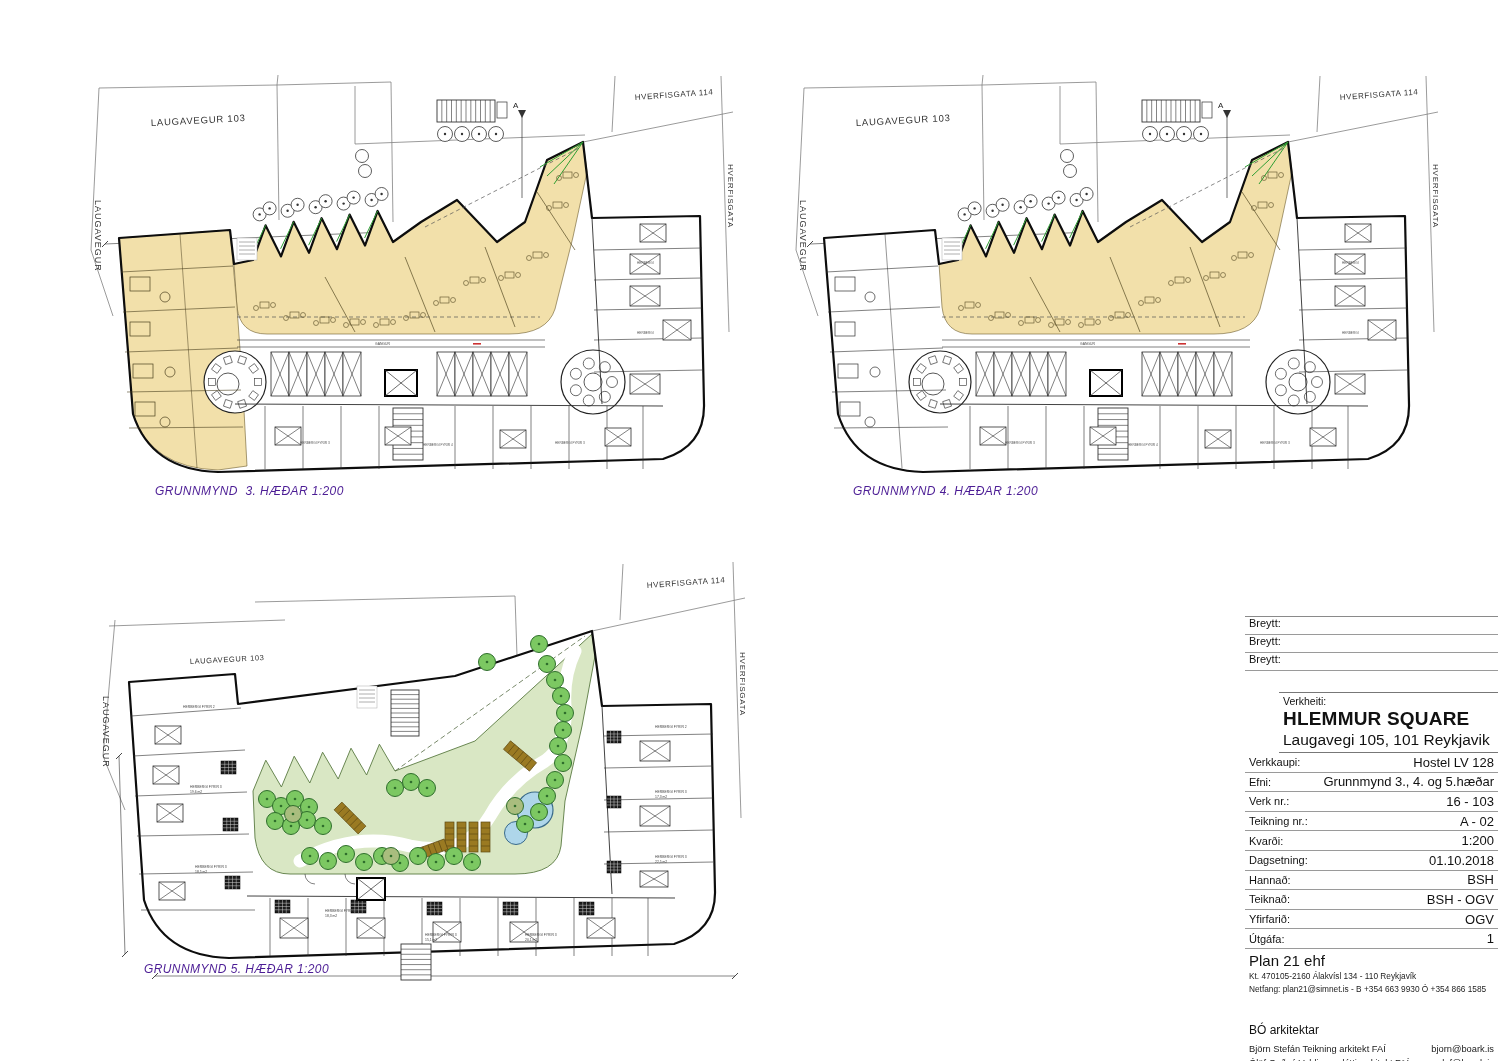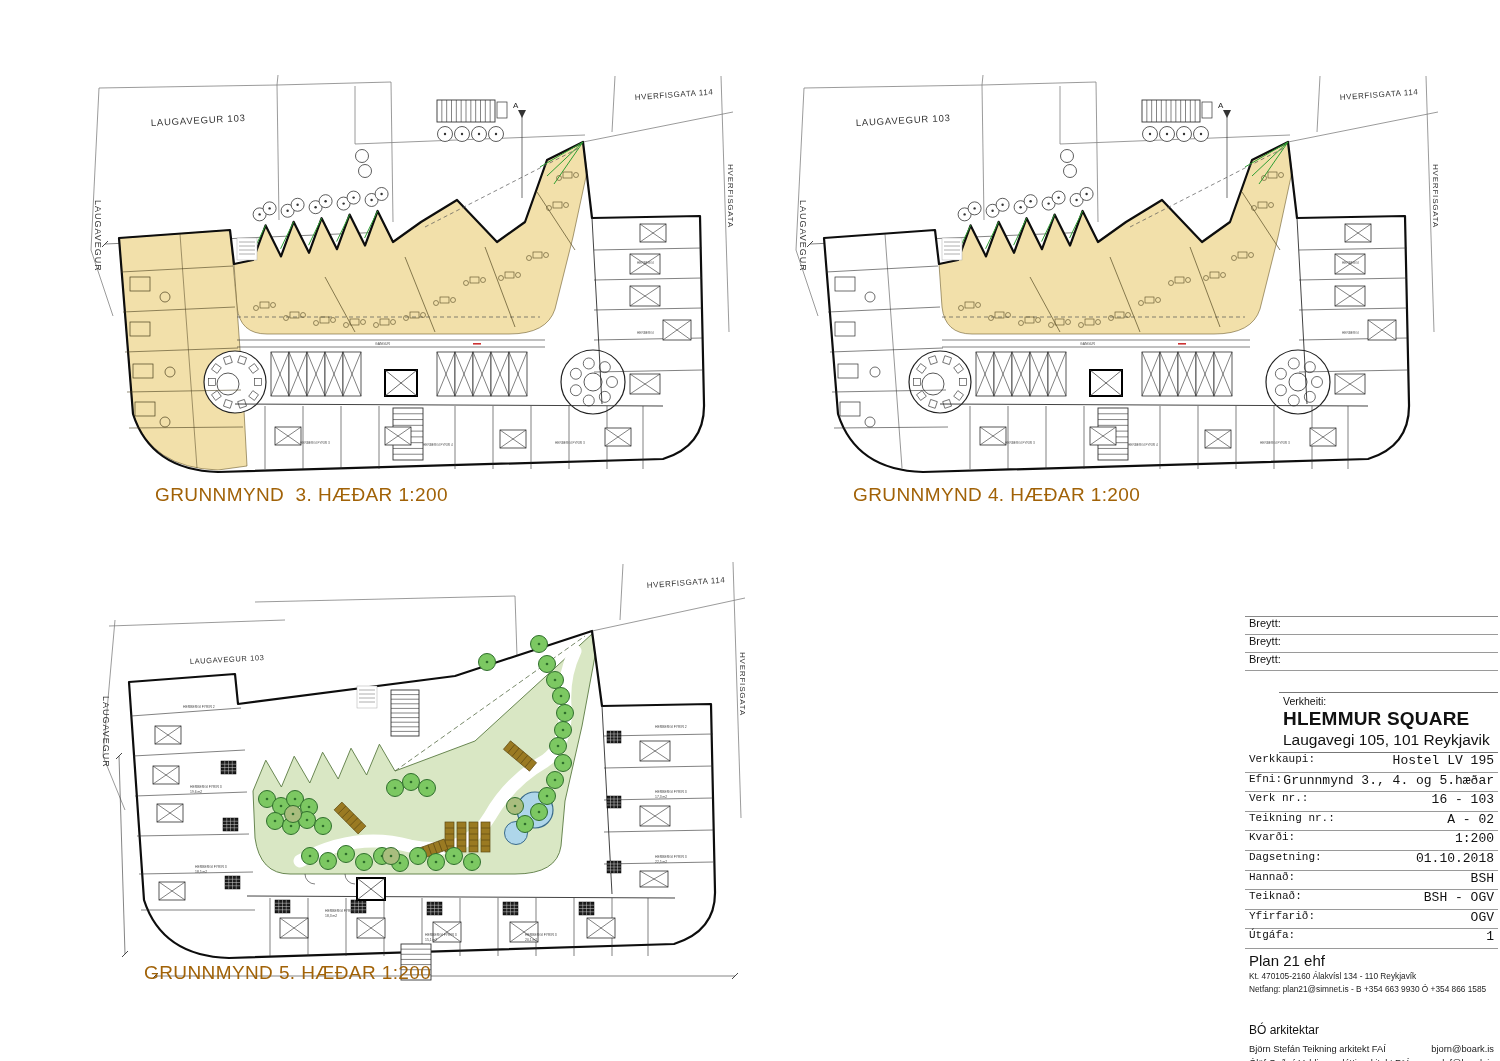--- a/index.html
+++ b/index.html
@@ -1,31 +1,31 @@
 <!DOCTYPE html>
 <html><head>
 <meta charset="utf-8">
 <style>
   html,body{margin:0;padding:0;background:#e8e8e8;}
   #sheet{position:relative;width:1500px;height:1061px;background:#ffffff;overflow:hidden;
          font-family:"Liberation Sans",sans-serif;}
   .plan{position:absolute;}
   .plan svg{display:block;}
-  .plan-title{position:absolute;font-size:19px;color:#a16207;letter-spacing:.4px;white-space:pre;}
+  .plan-title{position:absolute;font-size:12px;color:#4c1d95;letter-spacing:.4px;white-space:pre;font-style:italic;}
   
   .tb{position:absolute;left:1245px;top:616px;width:253px;color:#111;}
   .tb-top{border-top:1.5px solid #8a8a8a;}
   .rev{height:17px;border-bottom:1px solid #9a9a9a;font-size:11px;display:flex;align-items:flex-start;padding-left:4px;}
   .tb-gap{height:21px;}
   .sec{border-top:1.5px solid #777;border-bottom:1.5px solid #777;padding:2px 4px 3px;margin-left:34px;}
   .sec .lbl{font-size:10.5px;}
   .sec h1{font-size:19px;font-weight:bold;margin:1px 0 0;letter-spacing:.2px;}
   .sec .addr{font-size:15.5px;margin-top:1px;}
-  .row{display:flex;justify-content:space-between;height:18.6px;
-       border-bottom:1px solid #9a9a9a;padding:0 4px;font-family:Liberation Mono, monospace;}
+  .row{display:flex;justify-content:space-between;align-items:center;height:18.6px;
+       border-bottom:1px solid #9a9a9a;padding:0 4px;}
   .row .l{font-size:11px;}
   .row .v{font-size:13px;text-align:right;}
   .firm{padding:3px 4px 0;}
   .firm .fname{font-size:15px;}
   .firm .small{font-size:8.3px;line-height:1.3;margin-top:2px;color:#222;}
   .arch{padding:2px 4px;margin-top:26px;}
   .arch .aname{font-size:12px;margin-bottom:5px;}
   .arow{display:flex;justify-content:space-between;font-size:9.3px;line-height:1.55;color:#1a1a1a;}
 </style>
 </head>
@@ -899,21 +899,21 @@
       </div>
     <div class="tb-gap"></div>
     <div class="sec">
       <div class="lbl">Verkheiti:</div>
       <h1>HLEMMUR SQUARE</h1>
       <div class="addr">Laugavegi 105, 101 Reykjavik</div>
     </div>
     <div id="tb-rows">
         <div class="row">
           <span class="l">Verkkaupi:</span>
-          <span class="v">Hostel LV 195</span>
+          <span class="v">Hostel LV 128</span>
         </div>
         <div class="row">
           <span class="l">Efni:</span>
           <span class="v">Grunnmynd 3., 4. og 5.hæðar</span>
         </div>
         <div class="row">
           <span class="l">Verk nr.:</span>
           <span class="v">16 - 103</span>
         </div>
         <div class="row">

